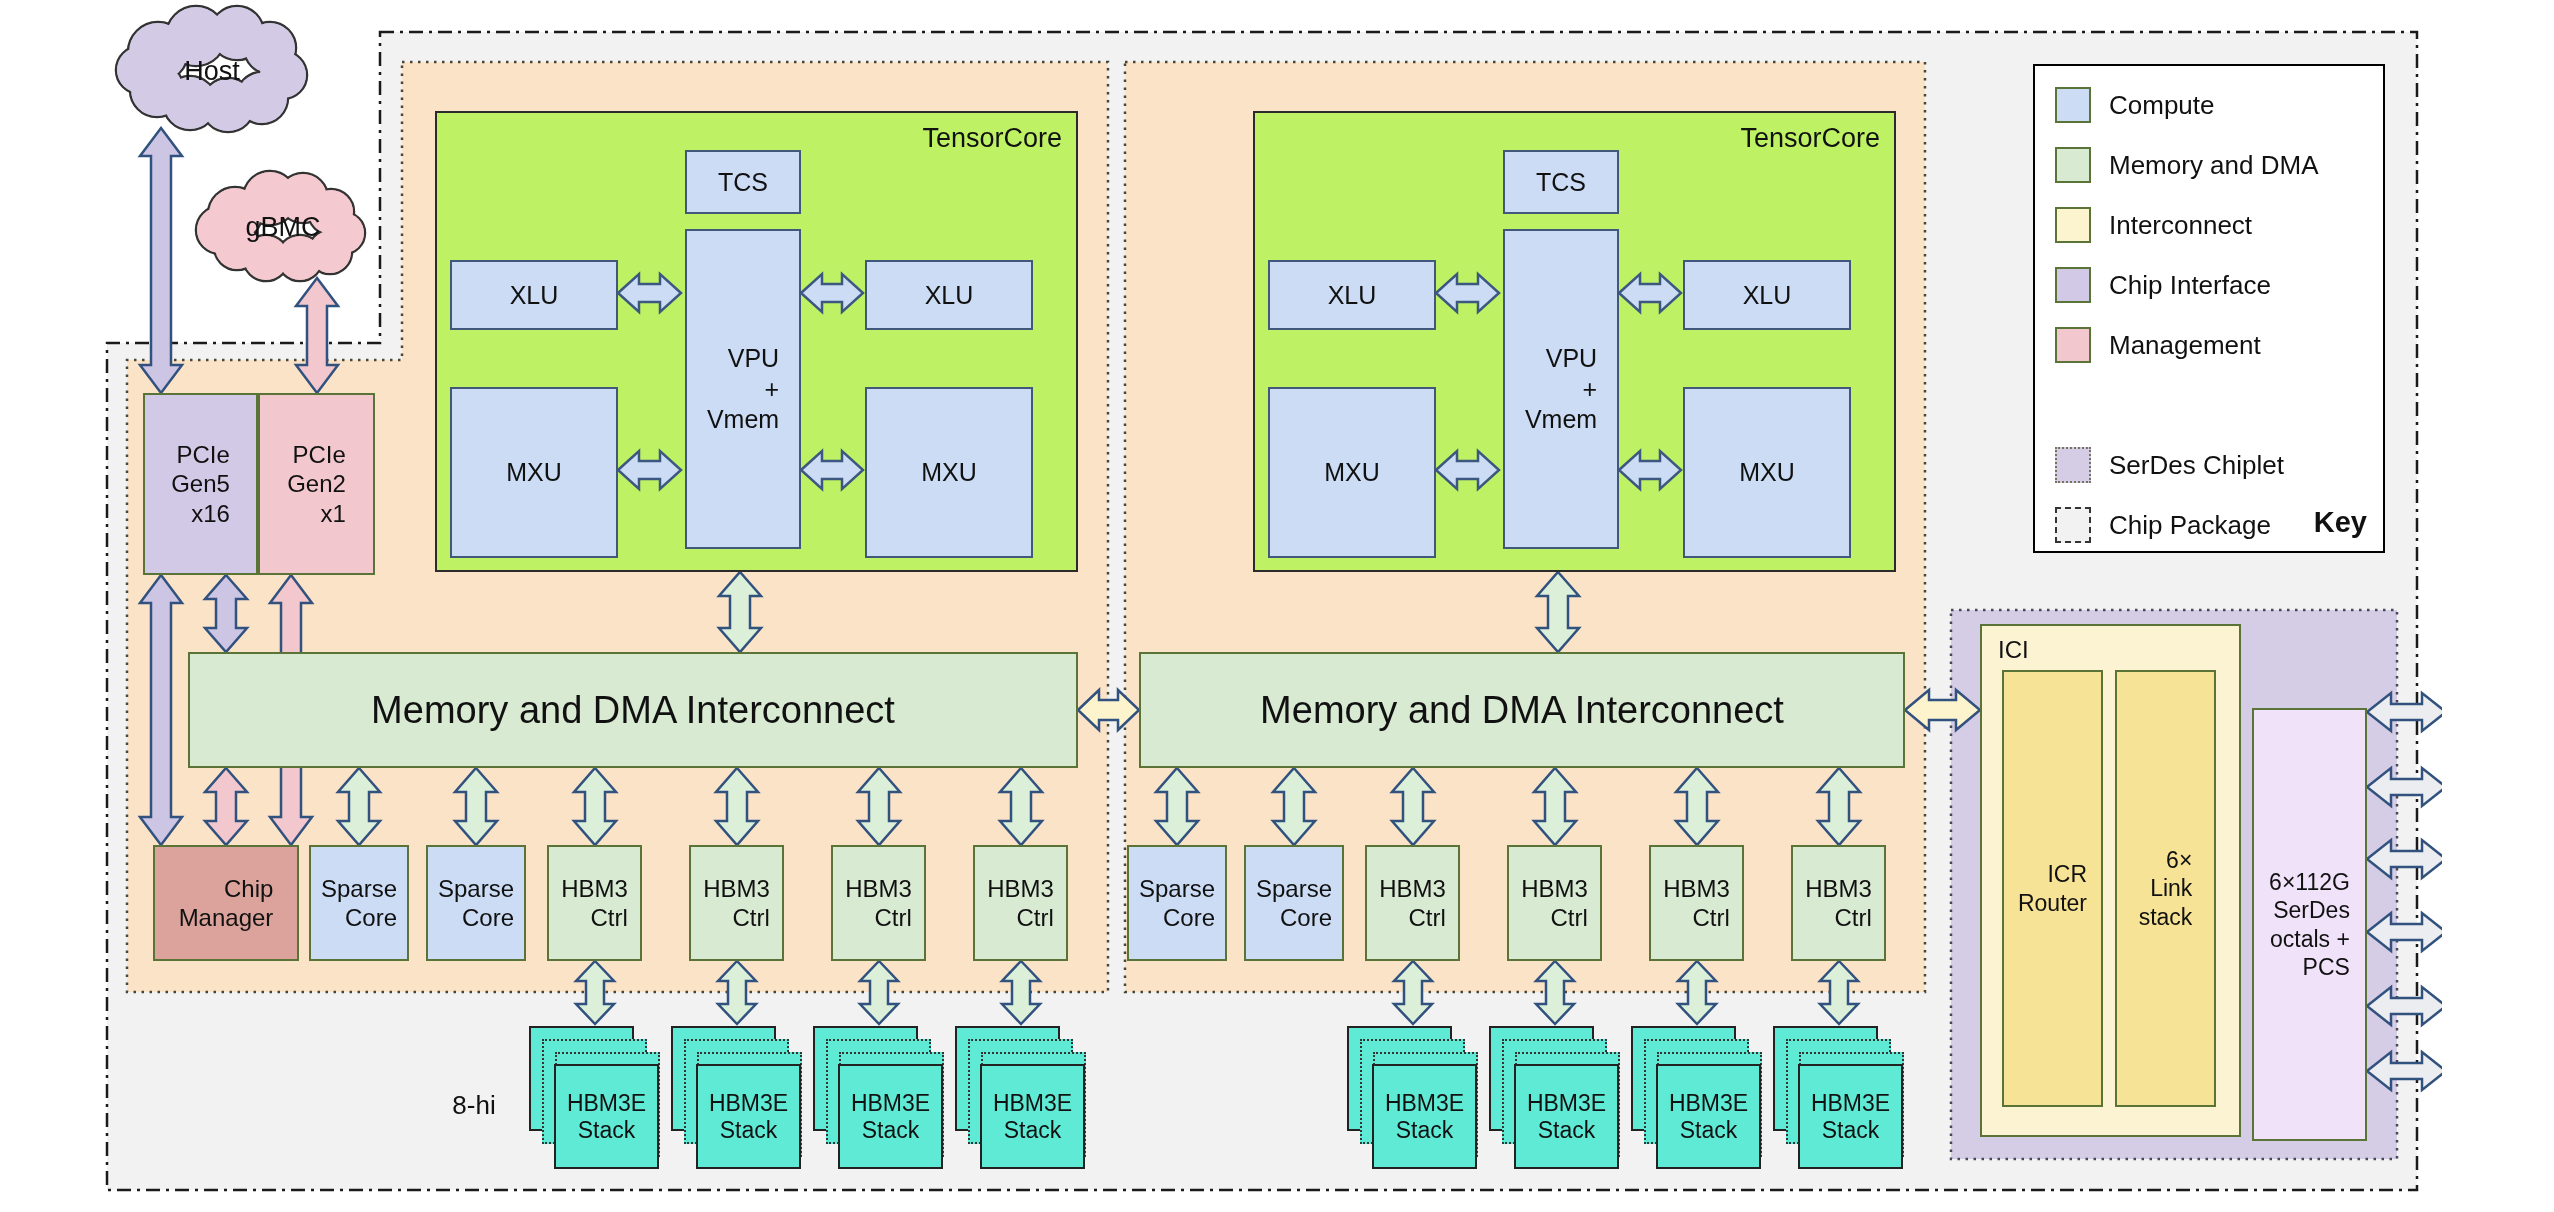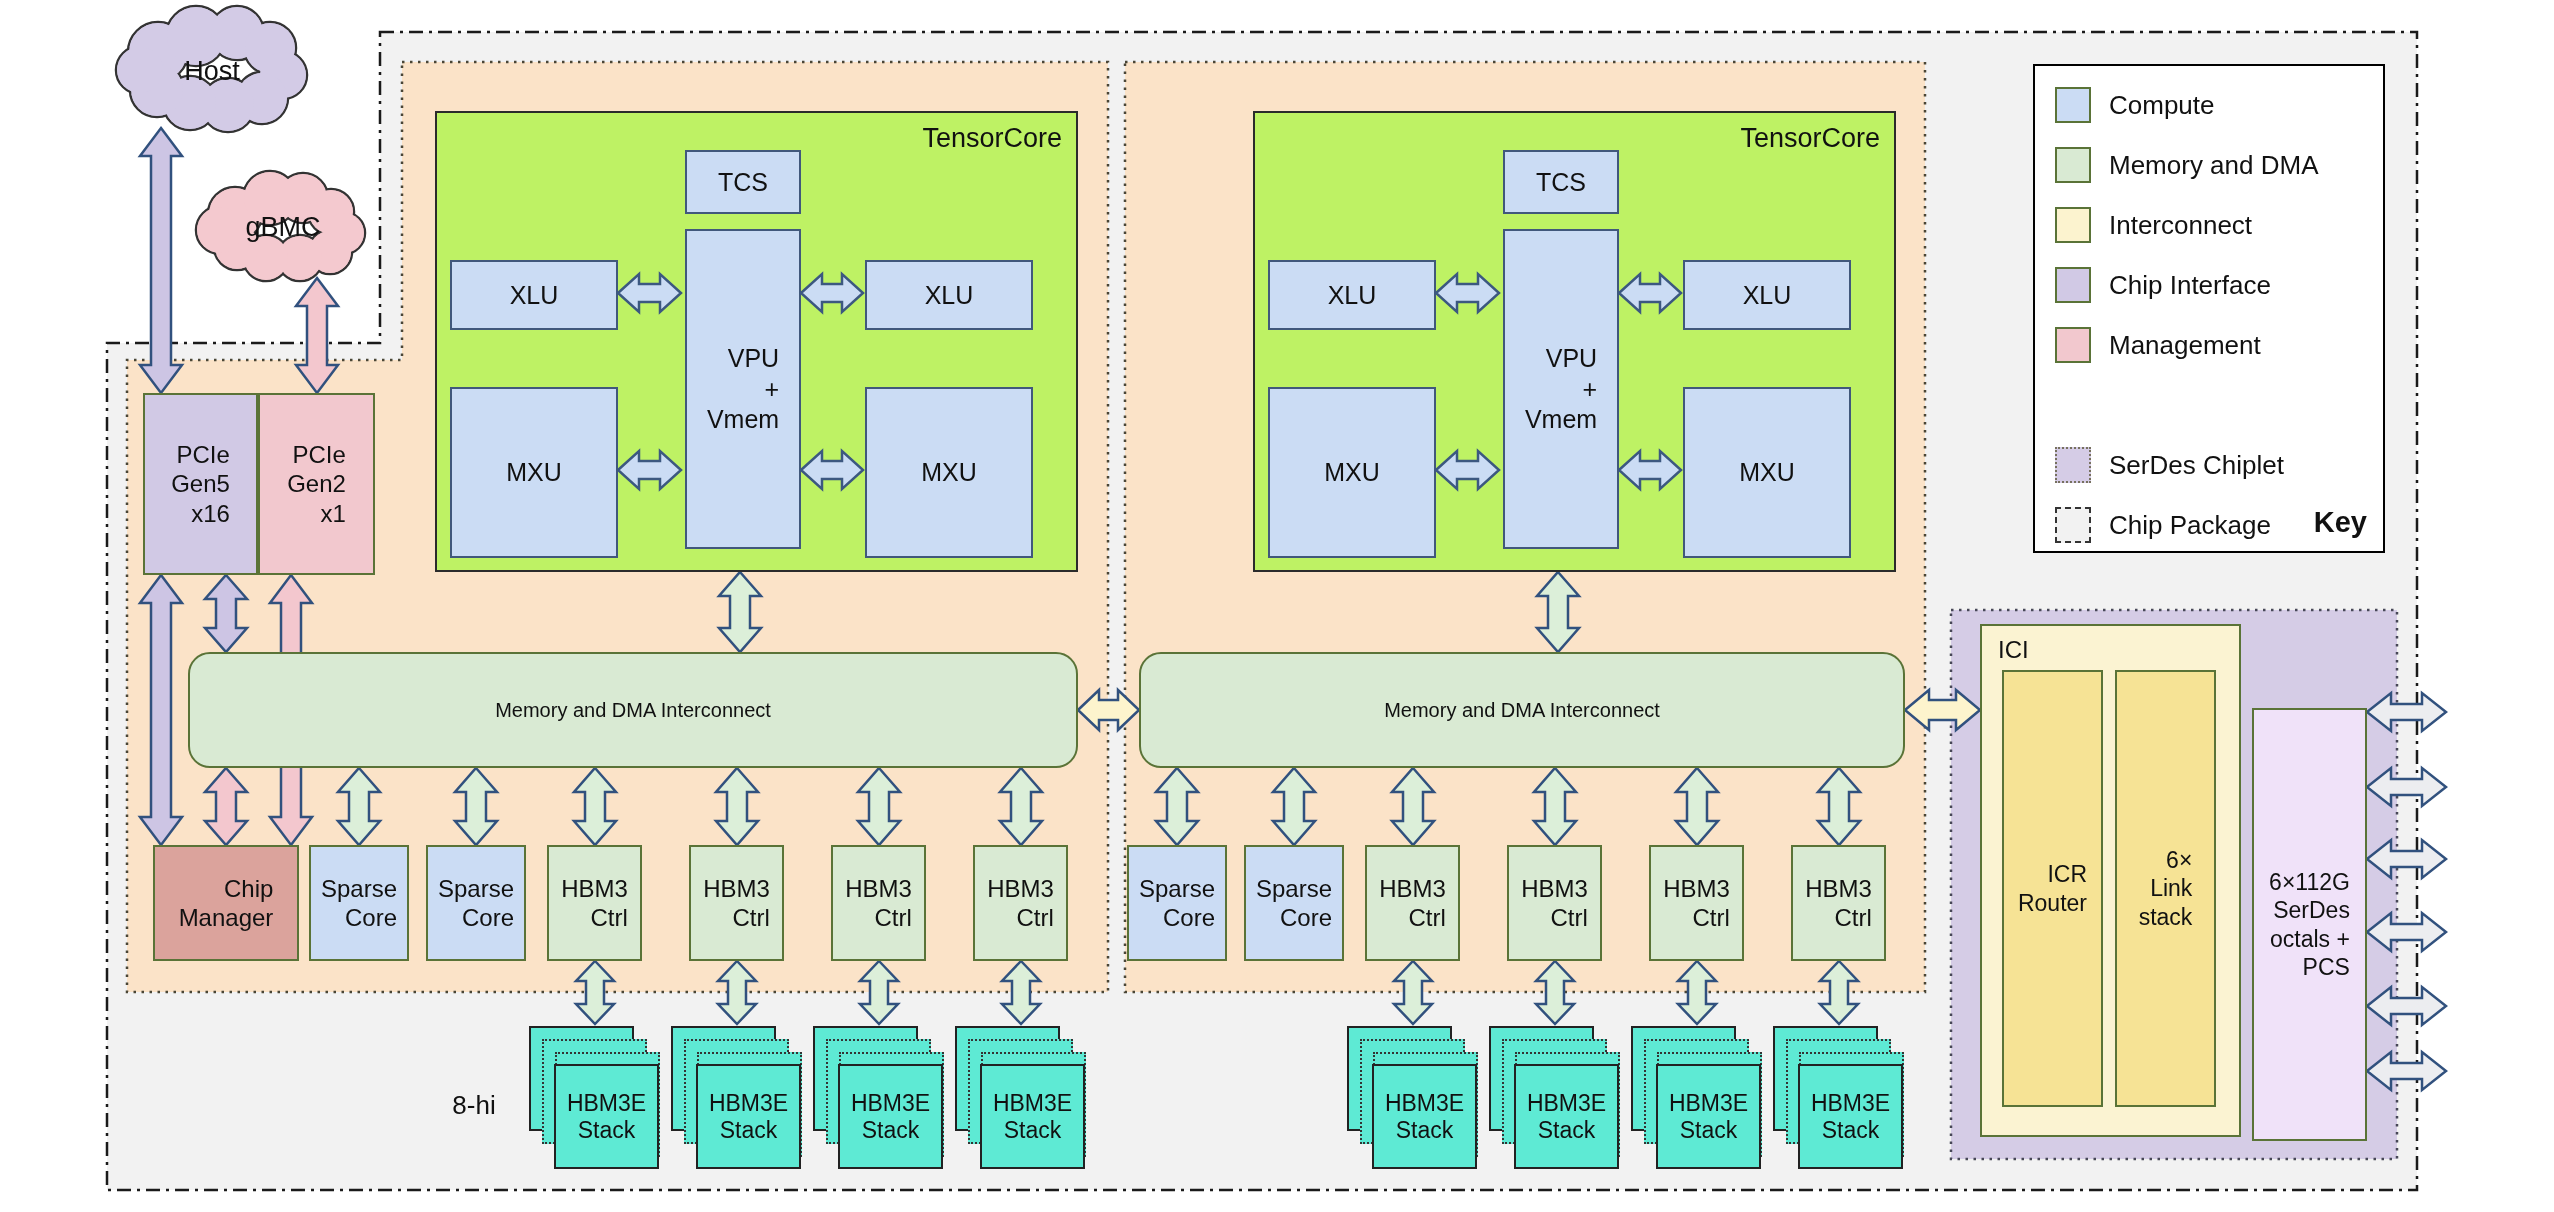--- a/index.html
+++ b/index.html
@@ -1,33 +1,33 @@
 <!DOCTYPE html>
 <html><head>
 <meta charset="utf-8">
 <style>
   html,body{margin:0;padding:0;background:#ffffff;}
   body{width:2554px;height:1212px;position:relative;font-family:"Liberation Sans",sans-serif;color:#111;}
-  .stage{position:absolute;left:0;top:0;width:2442px;height:1212px;overflow:hidden;padding-left:21px;}
+  .stage{position:absolute;left:0;top:0;width:2442px;height:1212px;overflow:hidden;}
   svg.layer{position:absolute;left:0;top:0;pointer-events:none;}
   #bg{z-index:0;}
   #fg{z-index:3;}
   .lbl{position:absolute;text-align:center;color:#111;z-index:2;}
   .box{position:absolute;box-sizing:border-box;border:2px solid #5a7337;display:flex;align-items:center;justify-content:center;
        text-align:right;white-space:pre-line;line-height:1.22;font-size:24px;z-index:1;}
   .purpleb{background:#d1c9e5;}
   .pinkb{background:#f2c8ce;}
   .greenb{background:#d9ead3;}
   .blueb{background:#cbdcf4;}
   .redb{background:#dba39c;}
   .violetb{background:#f0e2f9;}
   .yellowinner{background:#f6e395;}
   .f23{font-size:23px;}
   .f25{font-size:25px;}
-  .f29{font-size:20px;border-radius:22px;}
+  .f29{font-size:38px;}
   .tc{position:absolute;box-sizing:border-box;background:#bef264;border:2.5px solid #2b2b2b;z-index:1;}
   .tc .box{border-color:#41587b;}
   .tclabel{position:absolute;right:14px;top:10px;font-size:27px;color:#111;}
   .iciouter{position:absolute;box-sizing:border-box;background:#fbf3d2;border:2px solid #5a7337;z-index:1;}
   .ici-title{position:absolute;left:16px;top:10px;font-size:24px;}
   .iciouter .box{z-index:2;}
   .stack{position:absolute;width:131px;height:143px;z-index:1;}
   .s{position:absolute;width:105px;height:105px;background:#5eead4;border:2px solid #222;box-sizing:border-box;}
   .s.a{left:0;top:0;}
   .s.b{left:13px;top:13px;border:2px dotted #333;}

